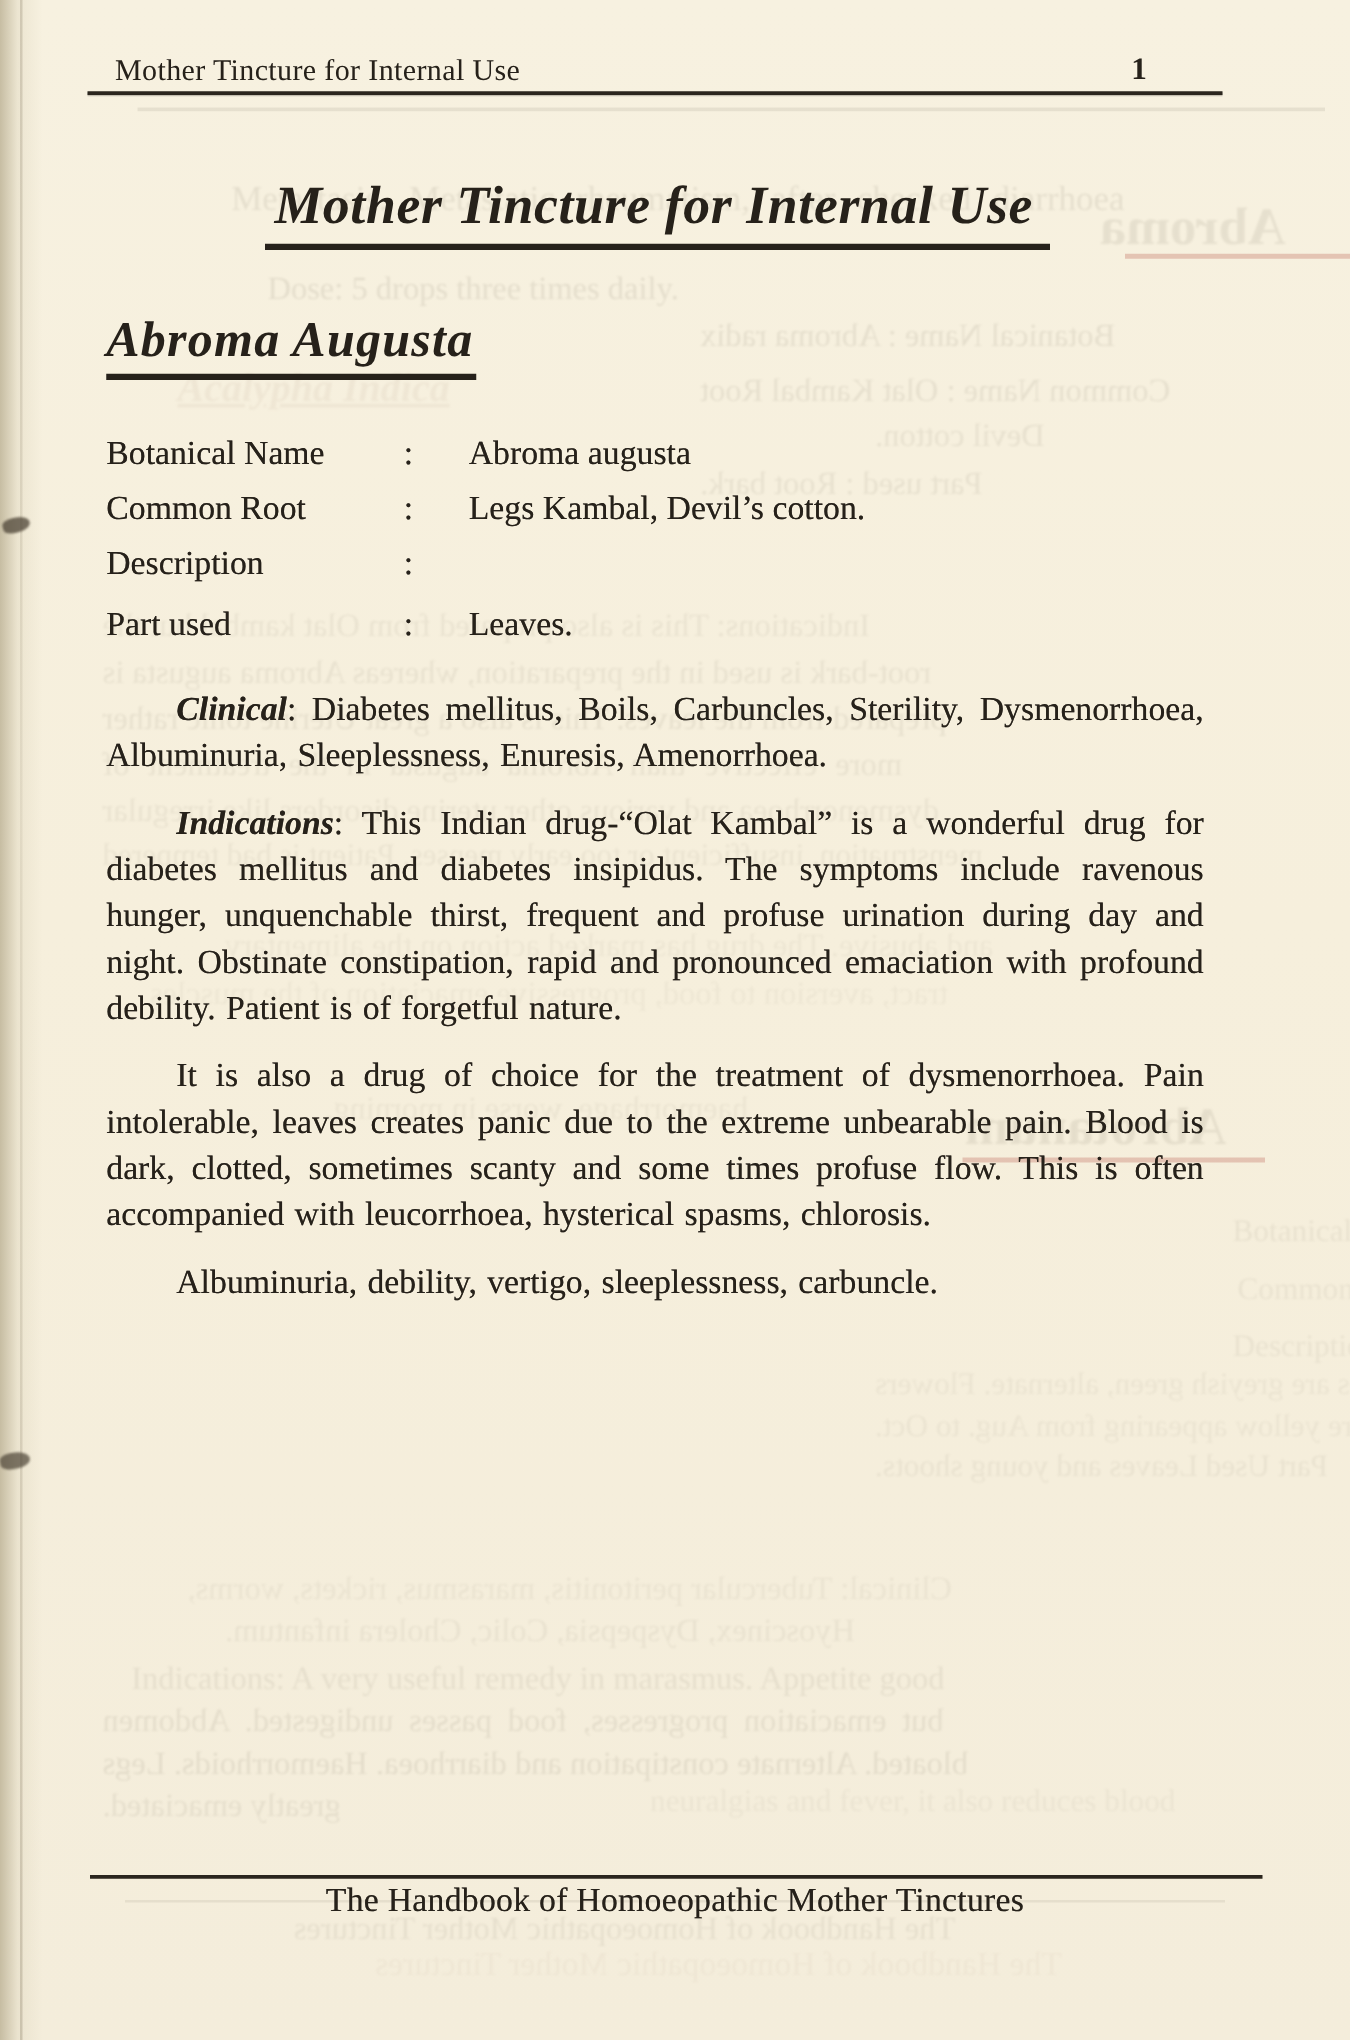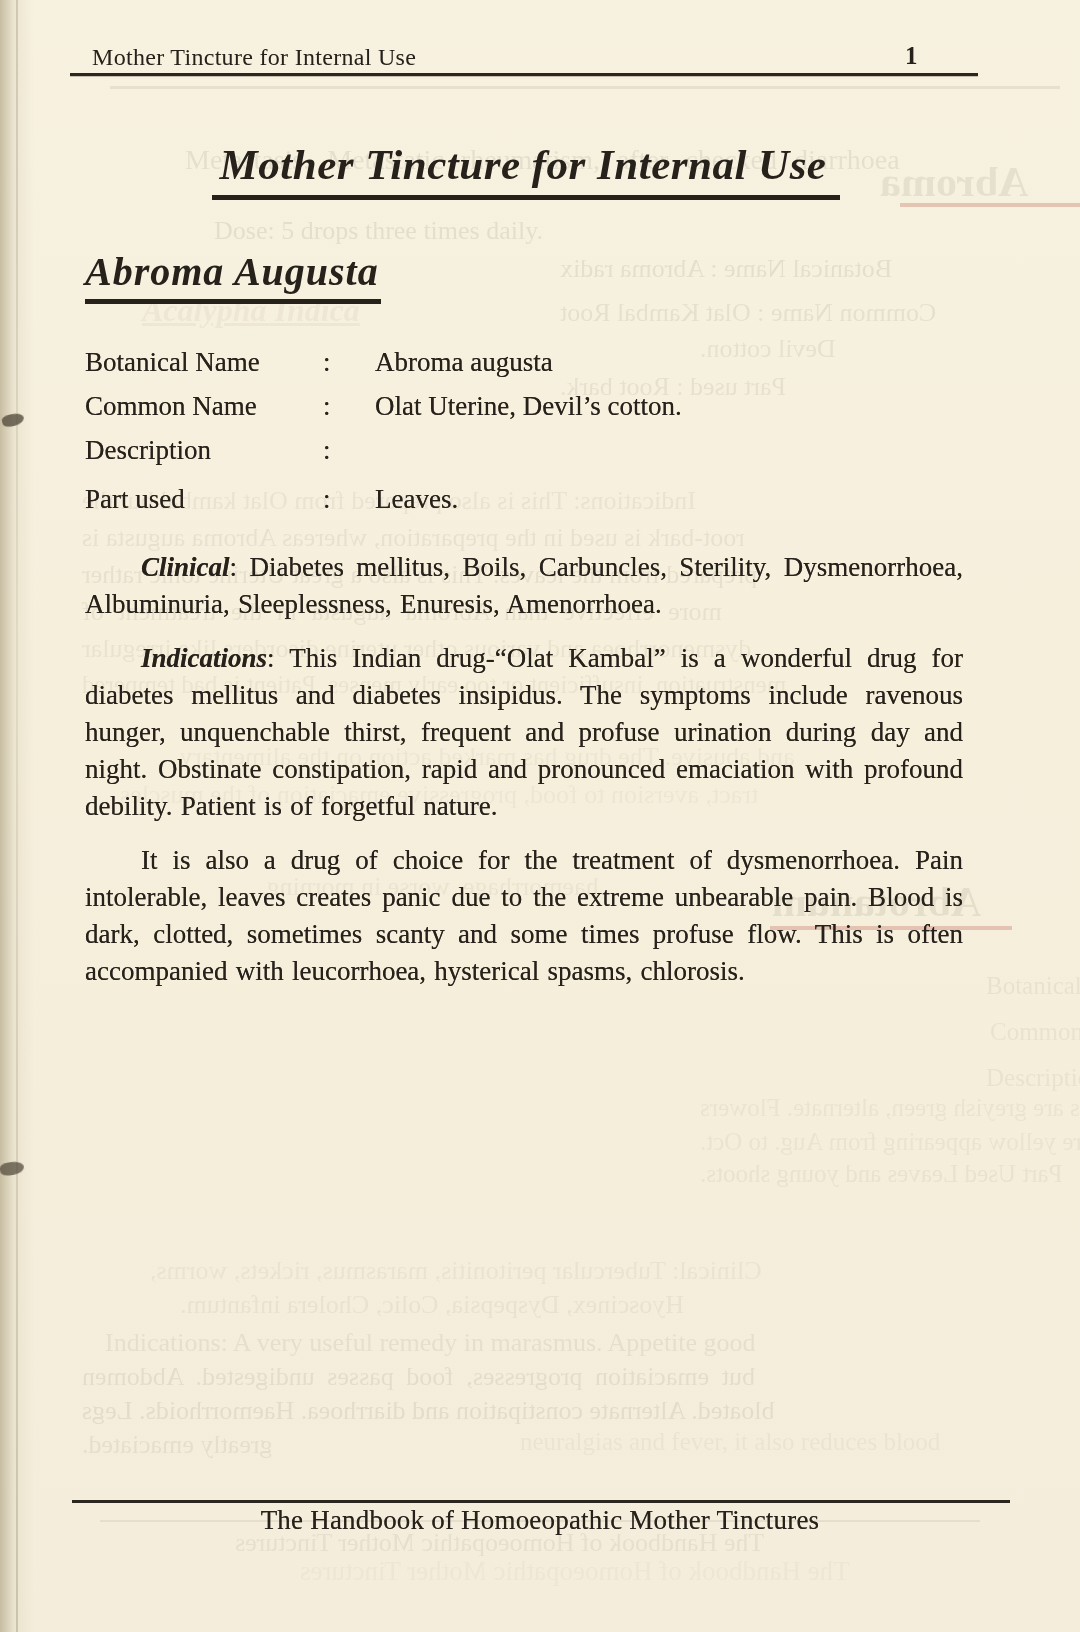--- a/index.html
+++ b/index.html
@@ -117,36 +117,37 @@
   </div>
 
   <div class="content">
     <div id="fields">
         <div class="frow">
           <div class="lbl">Botanical Name</div>
           <div class="sep">:</div>
           <div class="val">Abroma augusta</div>
         </div>
         <div class="frow">
-          <div class="lbl">Common Name</div>
+          <div class="lbl">Common Root</div>
           <div class="sep">:</div>
-          <div class="val">Olat Uterine, Devil’s cotton.</div>
+          <div class="val">Legs Kambal, Devil’s cotton.</div>
         </div>
         <div class="frow">
           <div class="lbl">Description</div>
           <div class="sep">:</div>
         </div>
         <div class="frow partused">
           <div class="lbl">Part used</div>
           <div class="sep">:</div>
           <div class="val">Leaves.</div>
         </div>
       </div>
     <div id="paras">
         <p class="para first"><span class="lead">Clinical</span>: <span>Diabetes mellitus, Boils, Carbuncles, Sterility, Dysmenorrhoea, Albuminuria, Sleeplessness, Enuresis, Amenorrhoea.</span></p>
         <p class="para"><span class="lead">Indications</span>: <span>This Indian drug-“Olat Kambal” is a wonderful drug for diabetes mellitus and diabetes insipidus. The symptoms include ravenous hunger, unquenchable thirst, frequent and profuse urination during day and night. Obstinate constipation, rapid and pronounced emaciation with profound debility. Patient is of forgetful nature.</span></p>
         <p class="para"><span>It is also a drug of choice for the treatment of dysmenorrhoea. Pain intolerable, leaves creates panic due to the extreme unbearable pain. Blood is dark, clotted, sometimes scanty and some times profuse flow. This is often accompanied with leucorrhoea, hysterical spasms, chlorosis.</span></p>
+        <p class="para"><span>Albuminuria, debility, vertigo, sleeplessness, carbuncle.</span></p>
       </div>
   </div>
 
   <div class="hrule footer"></div>
   <div class="footer-text">The Handbook of Homoeopathic Mother Tinctures</div>
 </div>
 
 </body></html>

